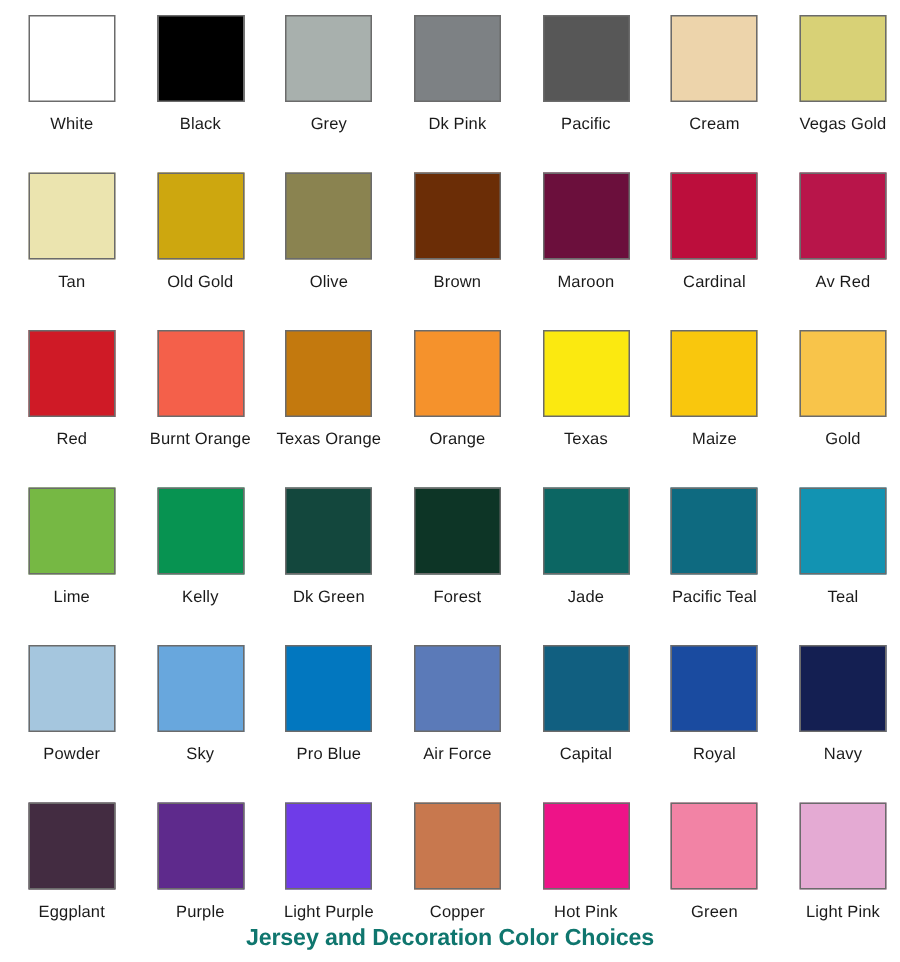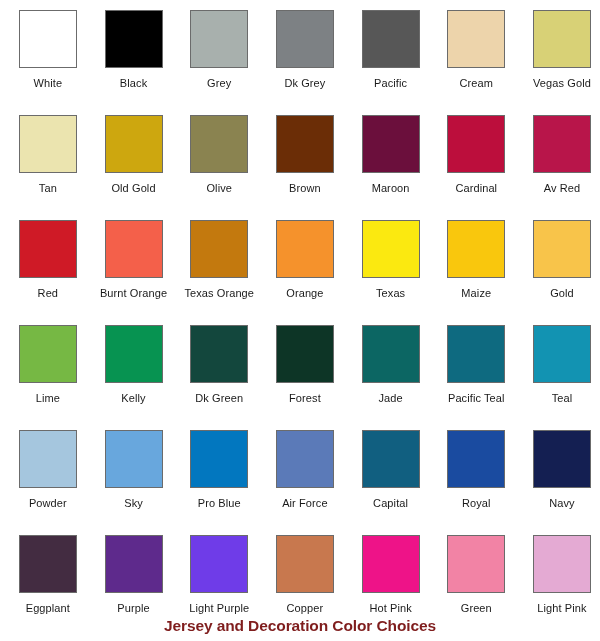--- a/index.html
+++ b/index.html
@@ -56,21 +56,21 @@
   }
   .chart-title {
     position: absolute;
     left: 0;
     right: 0;
     top: 617px;
     text-align: center;
     font-size: 15.5px;
     font-weight: bold;
     letter-spacing: -0.1px;
-    color: #7f1d1d;
+    color: #0f766e;
   }
 </style>
 </head>
 <body>
 
 <div id="chart">
 
   <div class="swatch-grid" id="swatch-grid">
       <div class="swatch-cell">
         <div class="swatch-chip" style="background-color: rgb(255, 255, 255);"></div>
@@ -79,21 +79,21 @@
       <div class="swatch-cell">
         <div class="swatch-chip" style="background-color: rgb(0, 0, 0);"></div>
         <div class="swatch-label">Black</div>
       </div>
       <div class="swatch-cell">
         <div class="swatch-chip" style="background-color: rgb(168, 176, 173);"></div>
         <div class="swatch-label">Grey</div>
       </div>
       <div class="swatch-cell">
         <div class="swatch-chip" style="background-color: rgb(125, 129, 132);"></div>
-        <div class="swatch-label">Dk Grey</div>
+        <div class="swatch-label">Dk Pink</div>
       </div>
       <div class="swatch-cell">
         <div class="swatch-chip" style="background-color: rgb(87, 87, 87);"></div>
         <div class="swatch-label">Pacific</div>
       </div>
       <div class="swatch-cell">
         <div class="swatch-chip" style="background-color: rgb(237, 212, 171);"></div>
         <div class="swatch-label">Cream</div>
       </div>
       <div class="swatch-cell">

